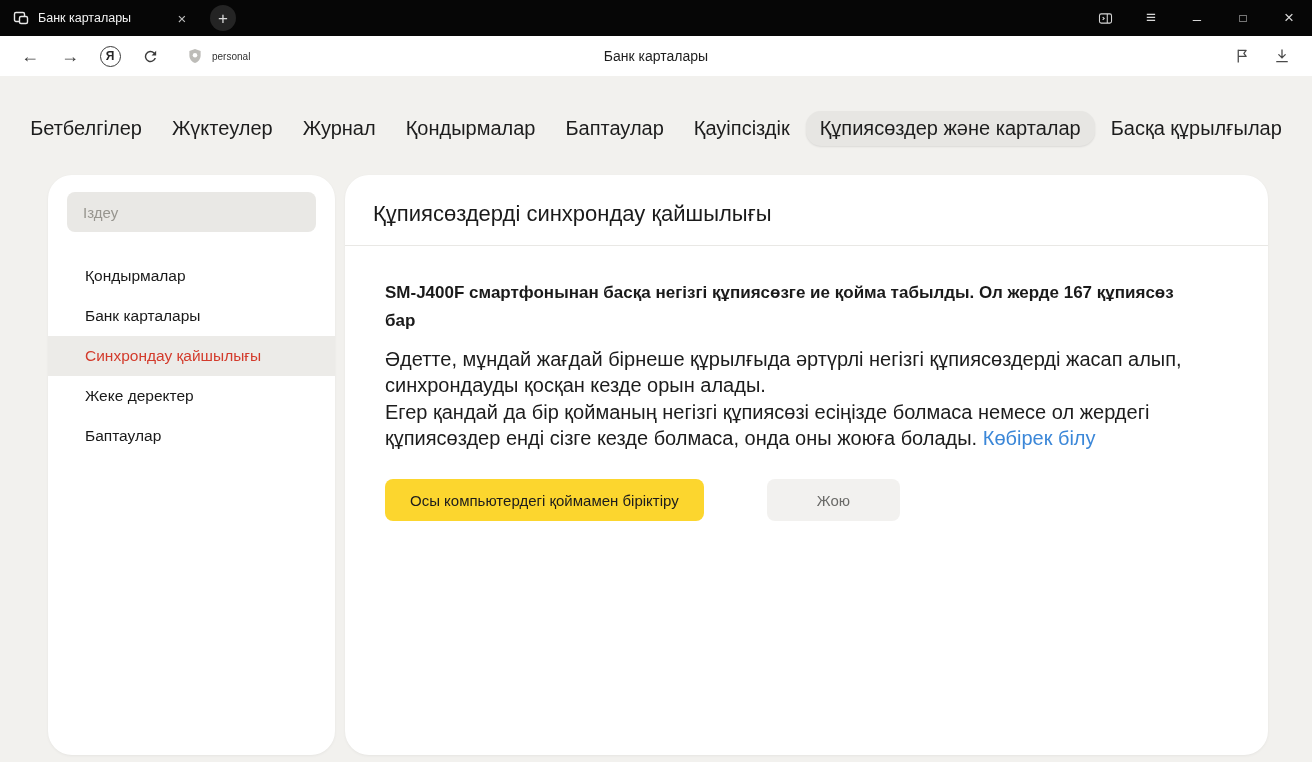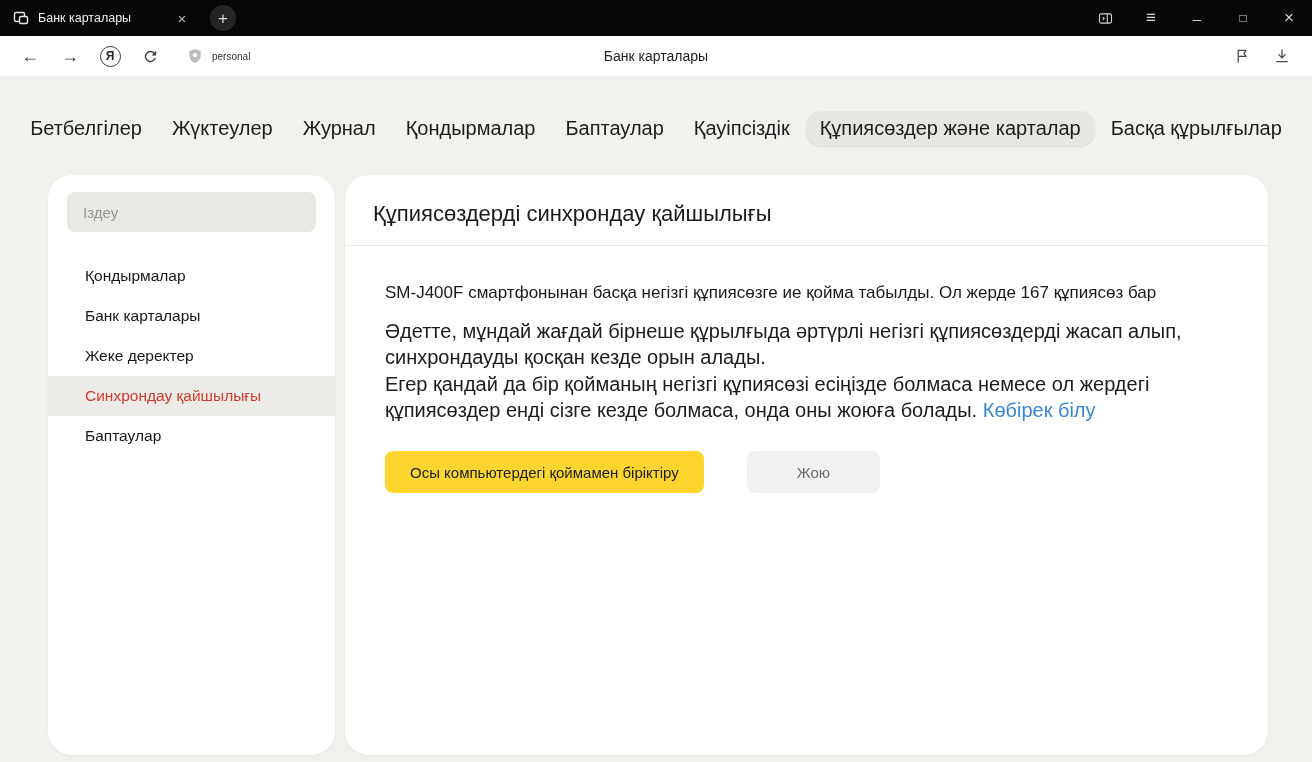--- a/index.html
+++ b/index.html
@@ -113,26 +113,26 @@
   .side-item.active { background: #ecebe8; color: #d33b2c; }
 
   
   .main-header {
     padding: 24px 28px 16px;
     border-bottom: 1px solid #e9e8e5;
   }
   .main-title { font-size: 22px; font-weight: 400; color: #1a1a1a; line-height: 30px; }
   .main-body { padding: 33px 40px 0; max-width: 880px; }
   .alert-heading {
-    font-size: 17px; font-weight: 400; line-height: 28px;
+    font-size: 17px; font-weight: 700; line-height: 28px;
     color: #1a1a1a; margin: 0 0 12px; max-width: 800px;
   }
   .body-text p { margin: 2px 0 0; font-size: 20px; line-height: 25.5px; color: #1c1c1c; }
   .learn-more { color: #3b87d8; text-decoration: none; }
-  .btn-row { display: flex; gap: 0; margin-top: 28px; }
+  .btn-row { display: flex; gap: 20px; margin-top: 28px; }
   .btn {
     border: none; border-radius: 8px; height: 42px;
     font-size: 15px; font-family: inherit; cursor: default;
     display: inline-flex; align-items: center; justify-content: center;
   }
   .btn-yellow { background: #fcd62e; color: #1c1c1c; padding: 0 25px; }
   .btn-gray { background: #f2f1ef; color: #6a6a68; padding: 0 50px; margin-left: 43px; }
 </style>
 </head>
 <body>
@@ -212,22 +212,22 @@
 
 <div class="cards">
 
   <div class="card sidebar-card">
     <div class="search-box">
       <input class="search-input" type="text" placeholder="Іздеу" style="">
     </div>
     <div class="side-list">
       <div class="side-item">Қондырмалар</div>
       <div class="side-item">Банк карталары</div>
+      <div class="side-item active">Синхрондау қайшылығы</div>
       <div class="side-item">Жеке деректер</div>
-      <div class="side-item active">Синхрондау қайшылығы</div>
       <div class="side-item">Баптаулар</div>
     </div>
   </div>
 
   <div class="card main-card">
     <div class="main-header">
       <div class="main-title">Құпиясөздерді синхрондау қайшылығы</div>
     </div>
     <div class="main-body">
       <p class="alert-heading">SM-J400F смартфонынан басқа негізгі құпиясөзге ие қойма табылды. Ол жерде 167 құпиясөз бар</p>

